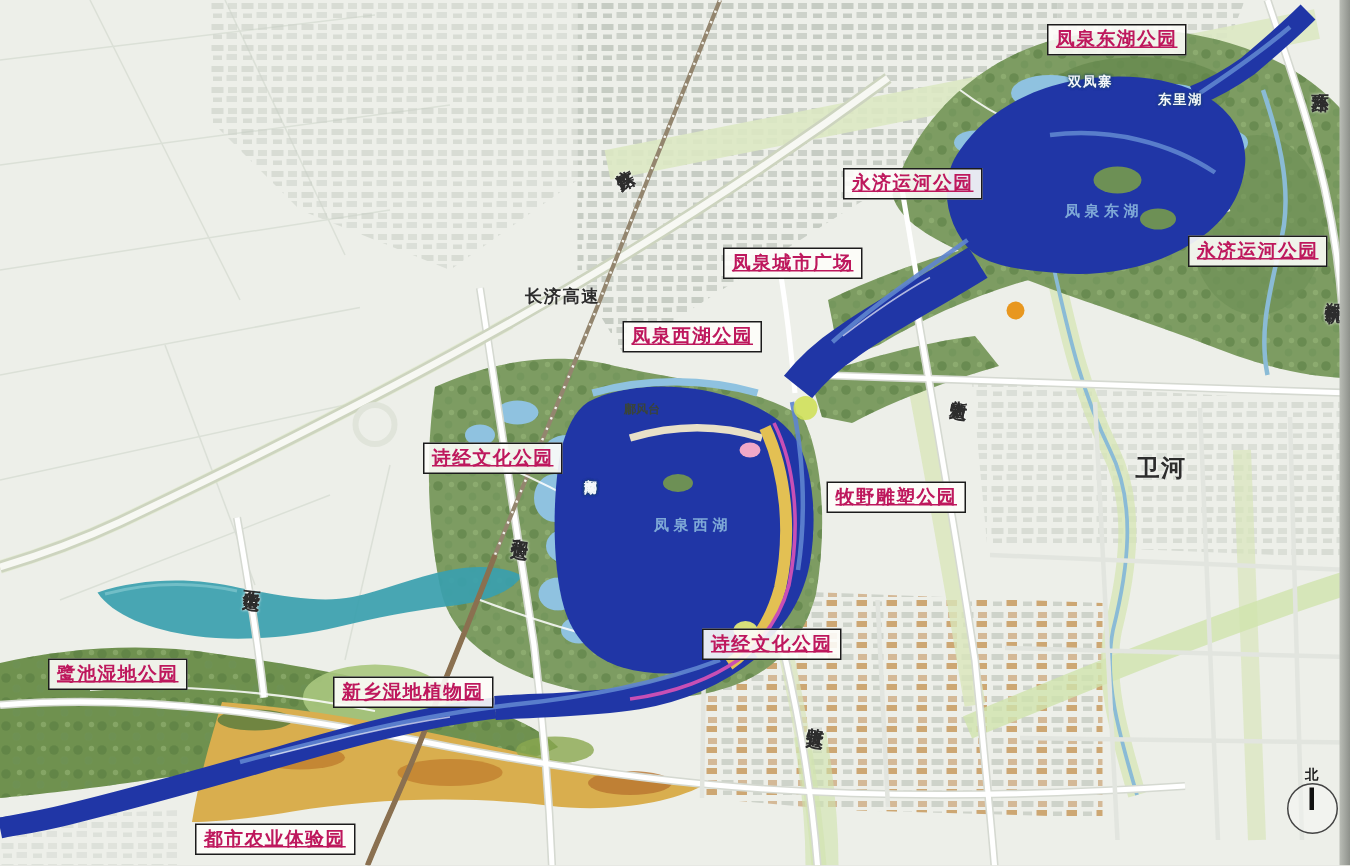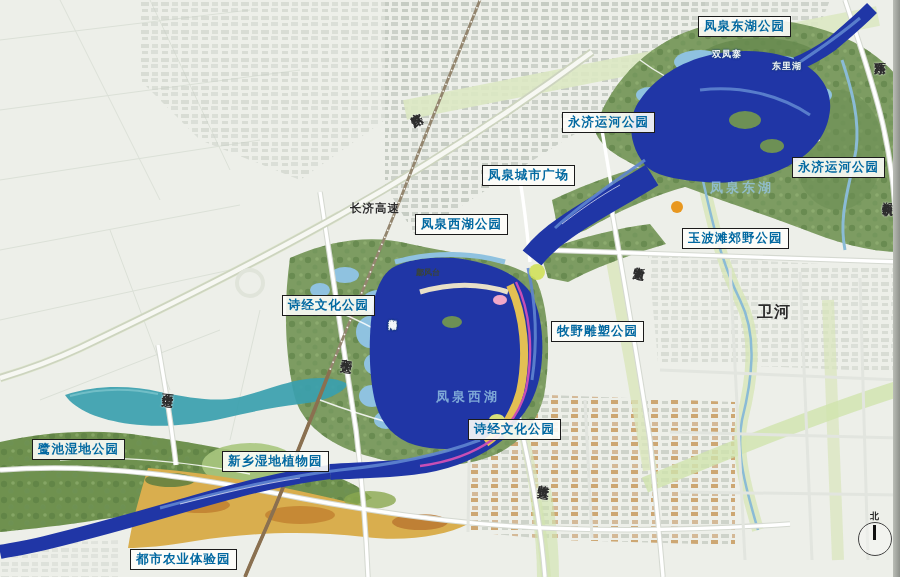--- a/index.html
+++ b/index.html
@@ -1,29 +1,29 @@
 <!DOCTYPE html>
 <html><head>
 <meta charset="utf-8">
 <style>
   html,body{margin:0;padding:0;background:#dfe2dc;}
   .stage{position:relative;width:900px;height:577px;overflow:hidden;
          font-family:"DejaVu Sans","Liberation Sans",sans-serif;background:#edefe9;}
   .stage svg{position:absolute;left:0;top:0;}
   
   .lbl{position:absolute;background:rgba(253,253,250,.9);border:1.5px solid #1b1b1b;
-       color:#0369a1;font-size:12.5px;font-weight:bold;line-height:1;
-       padding:3px 5px;white-space:nowrap;letter-spacing:1px;z-index:30;}
+       color:#be185d;font-size:12.5px;font-weight:bold;line-height:1;
+       padding:3px 5px;white-space:nowrap;letter-spacing:1px;z-index:30;text-decoration:underline;}
   
   .rd{position:absolute;color:#2d2d2d;font-size:11.5px;font-weight:bold;white-space:nowrap;
       letter-spacing:1px;text-shadow:0 0 2px rgba(255,255,255,.85);z-index:20;}
   .vert{writing-mode:vertical-rl;text-orientation:upright;}
   
-  .wm{position:absolute;color:rgba(150,197,228,.8);font-size:13px;letter-spacing:3px;
-      font-weight:bold;z-index:15;margin-top:45px;}
+  .wm{position:absolute;color:rgba(150,197,228,.8);font-size:10px;letter-spacing:3px;
+      font-weight:bold;z-index:15;}
   
   .feat{position:absolute;color:#f3f7fa;font-size:9px;letter-spacing:1px;font-weight:bold;
         text-shadow:0 0 2px rgba(30,70,110,.95),0 0 2px rgba(30,70,110,.95);z-index:15;}
   .feat-dark{position:absolute;color:#3a4438;font-size:8px;letter-spacing:0;font-weight:bold;z-index:15;}
   
   .scalebar{position:absolute;left:736px;top:532px;width:120px;height:22px;z-index:25;}
   .sb-tick{position:absolute;top:0;font-size:7.5px;color:#222;font-weight:bold;}
   .sb-bar{position:absolute;top:12px;left:0;height:4px;width:106px;background:#fff;
           border:0.5px solid #555;}
   .sb-seg{position:absolute;top:0;height:100%;background:#111;}
@@ -234,32 +234,31 @@
       <circle cx="677" cy="207" r="6" fill="#e8971f"></circle>
       <circle cx="537" cy="272" r="8" fill="#cfe05a" opacity="0.9"></circle>
     </g>
   </svg>
 
   <div class="lbl" style="left:698px;top:16px;">凤泉东湖公园</div>
   <div class="lbl" style="left:562px;top:112px;">永济运河公园</div>
   <div class="lbl" style="left:482px;top:165px;text-align:right;">凤泉城市广场</div>
   <div class="lbl" style="left:415px;top:214px;">凤泉西湖公园</div>
   <div class="lbl" style="left:792px;top:157px;">永济运河公园</div>
-  <div class="lbl" style="left:682px;top:228px;">玉波滩郊野公园</div>
   <div class="lbl" style="left:282px;top:295px;">诗经文化公园</div>
   <div class="lbl" style="left:551px;top:321px;">牧野雕塑公园</div>
   <div class="lbl" style="left:468px;top:419px;">诗经文化公园</div>
   <div class="lbl" style="left:32px;top:439px;">鹭池湿地公园</div>
   <div class="lbl" style="left:222px;top:451px;">新乡湿地植物园</div>
   <div class="lbl" style="left:130px;top:549px;">都市农业体验园</div>
 
   <div class="rd vert" style="left:872px;top:52px;">东环路</div>
   <div class="rd vert" style="left:881px;top:193px;font-size:10.5px;">郑新南快轨</div>
   <div class="rd vert" style="left:402px;top:105px;transform:rotate(-27deg);transform-origin:center;">京广铁路</div>
-  <div class="rd" style="left:350px;top:201px;text-align:center;">长济高速</div>
+  <div class="rd" style="left:350px;top:190px;text-align:center;">长济高速</div>
   <div class="rd vert" style="left:633px;top:257px;transform:rotate(8deg);">新中大道</div>
   <div class="rd vert" style="left:340px;top:350px;transform:rotate(7deg);">和平大道</div>
   <div class="rd vert" style="left:161px;top:384px;transform:rotate(6deg);">西华大道</div>
   <div class="rd vert" style="left:537px;top:476px;transform:rotate(7deg);">牧野大道</div>
   <div class="rd" style="left:757px;top:302px;font-size:16px;">卫河</div>
 
   <div class="feat" style="left:712px;top:48px;">双凤寨</div>
   <div class="feat" style="left:772px;top:60px;">东里湖</div>
   <div class="feat vert" style="left:387px;top:312px;font-size:8.5px;">鄘南湖</div>
   <div class="feat-dark" style="left:416px;top:267px;">鄘风台</div>

